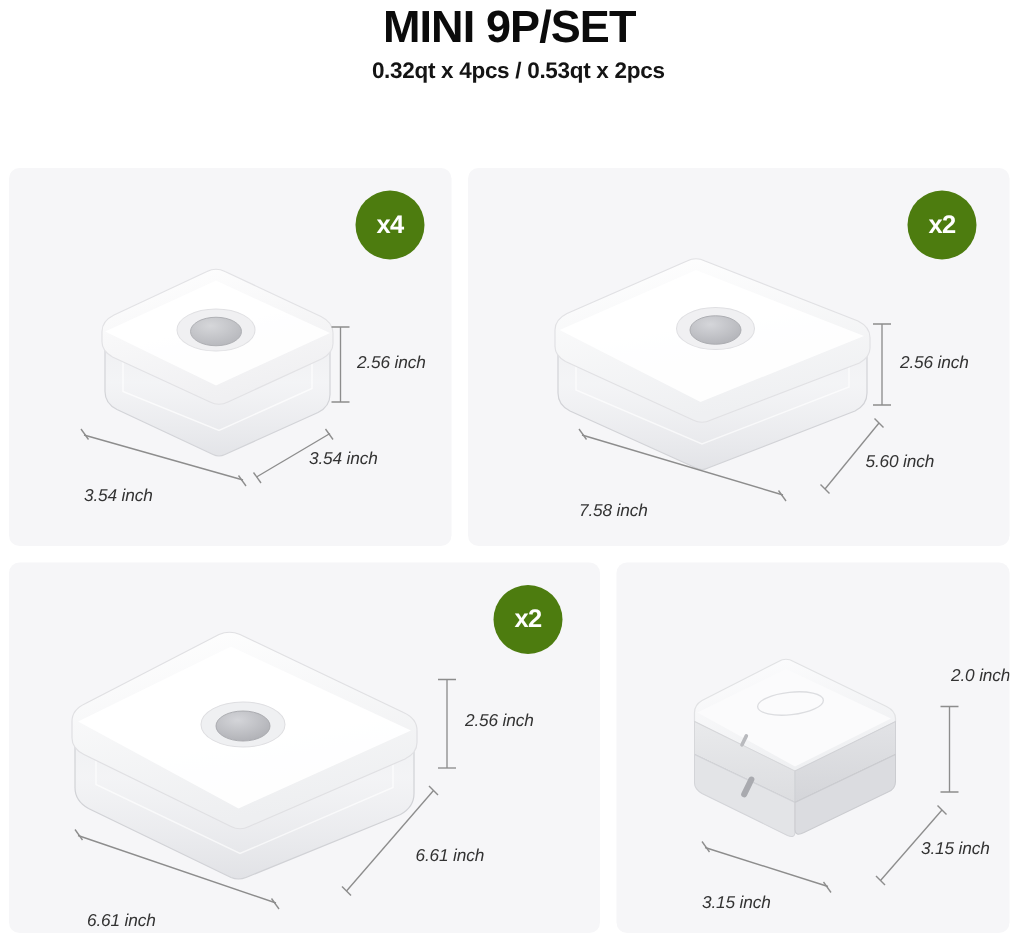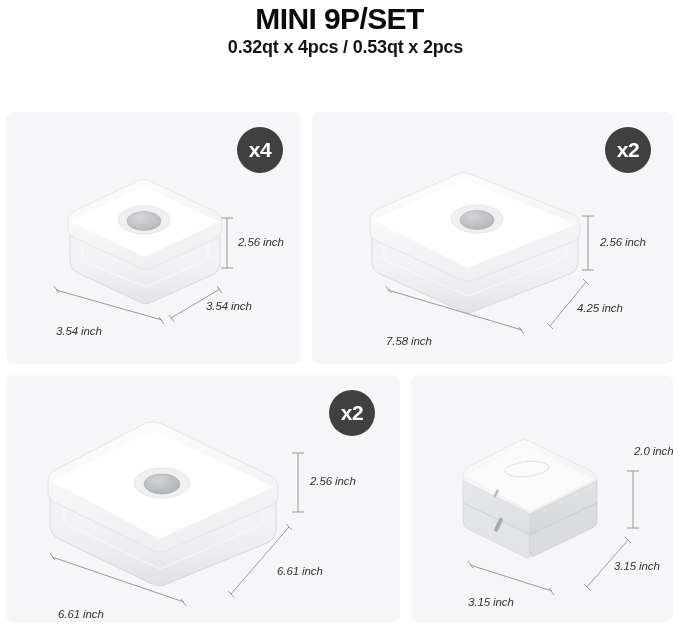--- a/index.html
+++ b/index.html
@@ -27,21 +27,21 @@
     text-align: center;
   }
   .title {
     font-size: 30px;
     font-weight: 700;
     letter-spacing: -0.6px;
     color: #0b0b0b;
     line-height: 34px;
   }
   .subtitle {
-    font-size: 18px;
+    font-size: 15px;
     font-weight: 600;
     color: #141414;
     line-height: 23px;
     letter-spacing: -0.2px;
     margin-left: 12px;
   }
 
   
   .grid {
     position: absolute;
@@ -68,23 +68,23 @@
   .p2 { left: 306px; top: 0; width: 361px; height: 252px; }
   .p3 { left: 0;   top: 0; width: 394px; height: 247px; }
   .p4 { left: 405px; top: 0; width: 262px; height: 247px; }
 
   
   .badge {
     position: absolute;
     width: 46px;
     height: 46px;
     border-radius: 50%;
-    background: #404040;
+    background: #4d7c0f;
     color: #ffffff;
-    font-size: 21px;
+    font-size: 17px;
     font-weight: 700;
     display: flex;
     align-items: center;
     justify-content: center;
     letter-spacing: -0.5px;
   }
 
   
   .dim {
     position: absolute;
@@ -217,21 +217,21 @@
           <line x1="238" y1="214" x2="274" y2="170"></line>
           <line x1="235" y1="211" x2="241" y2="217"></line>
           <line x1="271" y1="167" x2="277" y2="173"></line>
 
           <line x1="276" y1="104" x2="276" y2="158"></line>
           <line x1="270" y1="104" x2="282" y2="104"></line>
           <line x1="270" y1="158" x2="282" y2="158"></line>
         </svg>
 
         <div class="dim" style="left:74px; top:223px;">7.58 inch</div>
-        <div class="dim" style="left:265px; top:190px;">4.25 inch</div>
+        <div class="dim" style="left:265px; top:190px;">5.60 inch</div>
         <div class="dim" style="left:288px; top:124px;">2.56 inch</div>
       </div>
     </div>
 
     <div class="row row-2">
 
       <div class="panel p3">
 
         <div class="badge" style="right:25px; top:15px;">x2</div>
 

